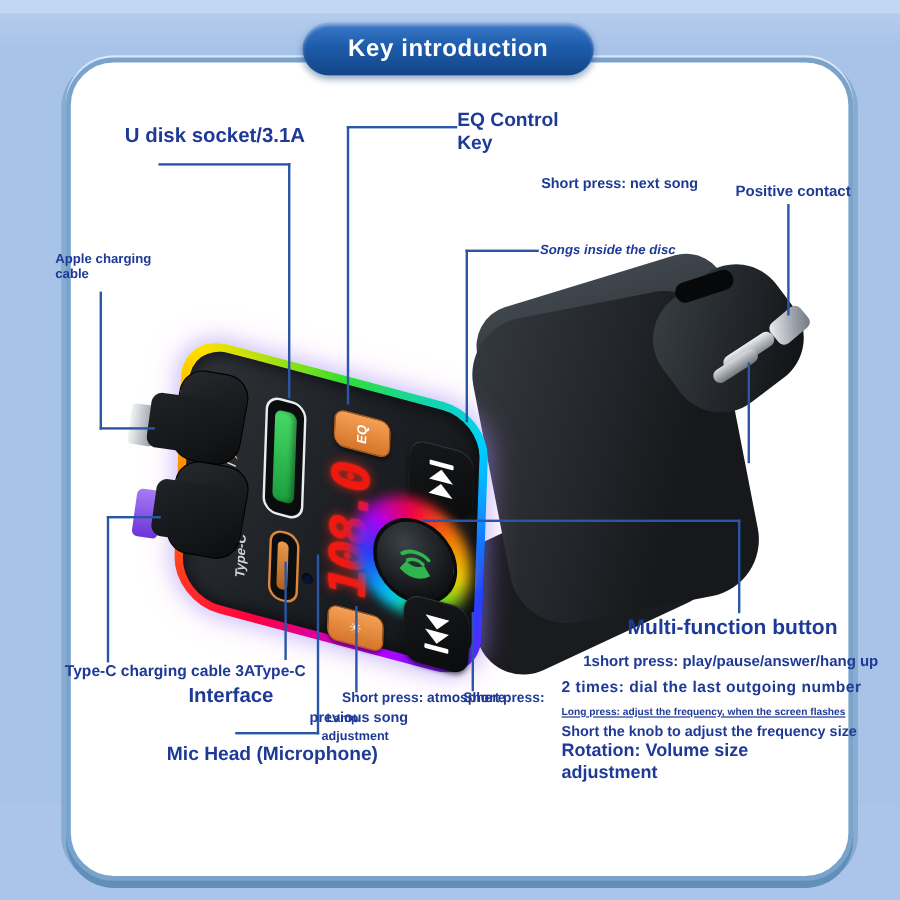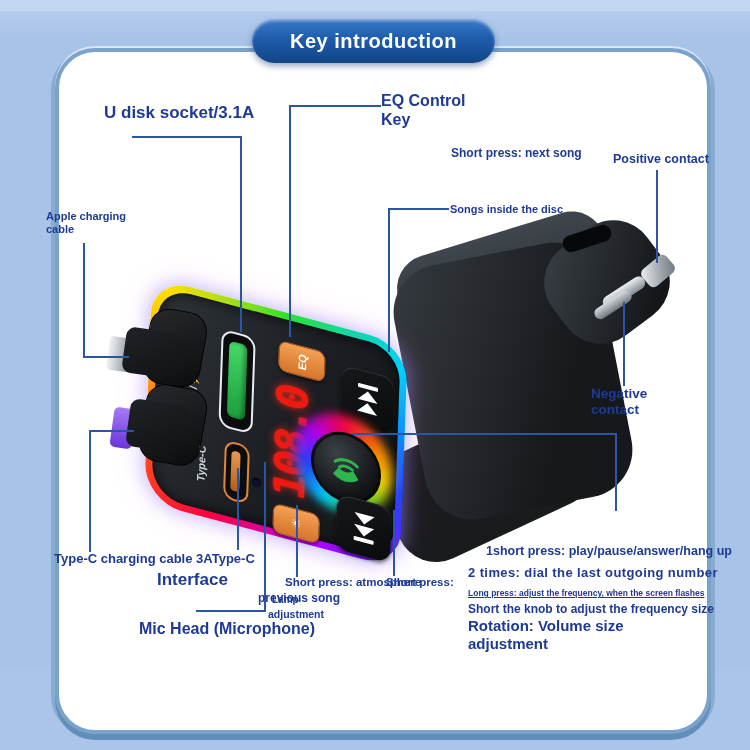--- a/index.html
+++ b/index.html
@@ -180,29 +180,29 @@
   <div class="ln" style="left:196px;top:610px;width:70px;height:2px;"></div>
   <div class="ln" style="left:296px;top:505px;width:2px;height:72px;"></div>
   <div class="ln" style="left:393px;top:510px;width:2px;height:66px;"></div>
   <div class="ln" style="left:352px;top:433px;width:265px;height:2px;"></div>
   <div class="ln" style="left:615px;top:433px;width:2px;height:78px;"></div>
 
   <div class="lbl" style="left:104px;top:103px;font-size:17px;">U disk socket/3.1A</div>
   <div class="lbl" style="left:381px;top:92px;font-size:16px;width:86px;">EQ Control Key</div>
   <div class="lbl" style="left:46px;top:210px;font-size:11px;width:92px;">Apple charging cable</div>
   <div class="lbl" style="left:451px;top:146px;font-size:12px;">Short press: next song</div>
-  <div class="lbl" style="left:450px;top:203px;font-size:11px;">Songs inside the disc</div>
+  <div class="lbl" style="left:450px;top:203px;font-size:11px;font-style:italic;">Songs inside the disc</div>
   <div class="lbl" style="left:613px;top:152px;font-size:12.5px;">Positive contact</div>
-  <div class="lbl" style="left:591px;top:386px;font-size:13.5px;width:80px;">Negative contact</div>
   <div class="lbl" style="left:54px;top:551px;font-size:13px;text-align:right;">Type-C charging cable 3AType-C</div>
   <div class="lbl" style="left:157px;top:570px;font-size:17px;">Interface</div>
   <div class="lbl" style="left:285px;top:576px;font-size:11.5px;">Short press: atmosphere</div>
   <div class="lbl" style="left:386px;top:576px;font-size:11.5px;">Short press:</div>
   <div class="lbl" style="left:258px;top:591px;font-size:12px;">previous song</div>
   <div class="lbl" style="left:272px;top:594px;font-size:10px;">Lamp</div>
   <div class="lbl" style="left:268px;top:608px;font-size:10.5px;">adjustment</div>
   <div class="lbl" style="left:139px;top:620px;font-size:16px;">Mic Head (Microphone)</div>
+  <div class="lbl" style="left:523px;top:512px;font-size:17.5px;">Multi-function button</div>
   <div class="lbl" style="left:468px;top:544px;font-size:12.5px;margin-left:18px;">1short press: play/pause/answer/hang up</div>
   <div class="lbl" style="left:468px;top:565px;font-size:13px;letter-spacing:.4px;">2 times: dial the last outgoing number</div>
   <div class="lbl" style="left:468px;top:588px;font-size:8.5px;text-decoration:underline;">Long press: adjust the frequency, when the screen flashes</div>
   <div class="lbl" style="left:468px;top:602px;font-size:12px;">Short the knob to adjust the frequency size</div>
   <div class="lbl" style="left:468px;top:617px;font-size:15px;width:208px;">Rotation: Volume size adjustment</div>
 </div>
 
 </body></html>

